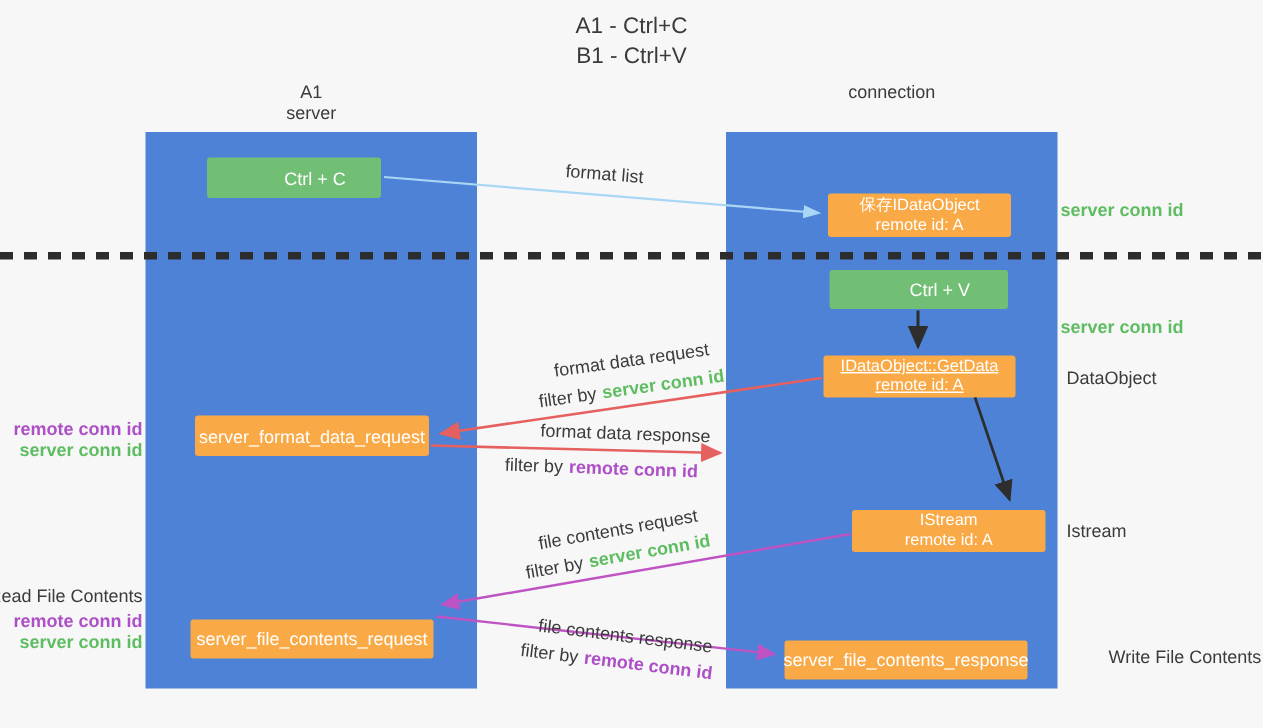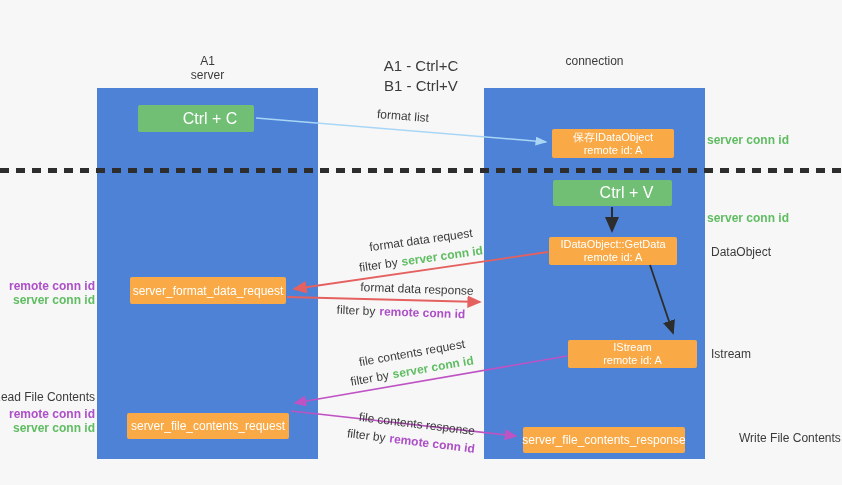--- a/index.html
+++ b/index.html
@@ -1,27 +1,27 @@
 <!DOCTYPE html>
 <html style="--lane-blue: #4d82d6; --box-orange: #f9a945; --box-green: #71bf74; --green-text: #5fbd61; --purple-text: #ad4fc6; --red-arrow: #e5615f; --magenta-arrow: #bf53c4; --lightblue-arrow: #a9d6f5; --dark-text: #3b3b3b; --black-arrow: #2d2d2d; --background: #f7f7f8;"><head>
 <meta charset="utf-8">
 <style>
   html,body{margin:0;padding:0;background:var(--background,#f7f7f8);}
   *{box-sizing:border-box;font-family:"Liberation Sans",sans-serif;}
   .stage{position:relative;width:842px;height:485px;overflow:hidden;background:var(--background,#f7f7f8);}
-  .title{position:absolute;left:0;right:0;top:8px;text-align:center;color:var(--dark-text);font-size:15px;line-height:20px;margin-top:48px;}
+  .title{position:absolute;left:0;right:0;top:8px;text-align:center;color:var(--dark-text);font-size:15px;line-height:20px;}
   .col-header{position:absolute;text-align:center;color:var(--dark-text);font-size:12px;line-height:14px;}
   .lane{position:absolute;top:88px;height:371px;background:var(--lane-blue);}
   .lane.left{left:97px;width:221px;}
   .lane.right{left:484px;width:221px;}
   .dotted{position:absolute;left:0;top:168px;width:842px;height:5px;
     background:repeating-linear-gradient(90deg,var(--black-arrow) 0 9px,transparent 9px 16px);}
   .node{position:absolute;display:flex;flex-direction:column;align-items:center;justify-content:center;
     color:#fff;border-radius:2px;text-align:center;}
-  .node.green{background:var(--box-green);font-size:16px;padding-left:28px;}
+  .node.green{background:var(--box-green);font-size:12px;padding-left:28px;}
   .node.orange{background:var(--box-orange);}
   .node .l1,.node .l2{font-size:11px;line-height:13px;white-space:nowrap;}
   .node.oneline{font-size:12px;white-space:nowrap;text-align:right;}
   .side-label{position:absolute;font-size:12px;white-space:nowrap;}
   .side-label.dark{color:var(--dark-text);}
   .side-label.green{color:var(--green-text);font-weight:bold;}
   .side-label.purple{color:var(--purple-text);font-weight:bold;}
   .side-left{right:747px;text-align:right;}
   .edge-label{position:absolute;font-size:12px;color:var(--dark-text);white-space:nowrap;
     transform:translate(-50%,-50%) rotate(var(--rot,0deg));}
@@ -68,21 +68,21 @@
 
   <div class="node orange" style="left:552px;top:129px;width:122px;height:29px;">
     <div class="l1">保存IDataObject</div>
     <div class="l2">remote id: A</div>
   </div>
 
   <div class="node green" style="left:553px;top:180px;width:119px;height:26px;">
     <div>Ctrl + V</div>
   </div>
 
-  <div class="node orange" style="left:549px;top:237px;width:128px;height:28px;">
+  <div class="node orange" style="left:549px;top:237px;width:128px;height:28px;text-decoration:underline;">
     <div class="l1">IDataObject::GetData</div>
     <div class="l2">remote id: A</div>
   </div>
 
   <div class="node orange" style="left:568px;top:340px;width:129px;height:28px;">
     <div class="l1">IStream</div>
     <div class="l2">remote id: A</div>
   </div>
 
   <div class="node orange oneline" style="left:130px;top:277px;width:156px;height:27px;">

